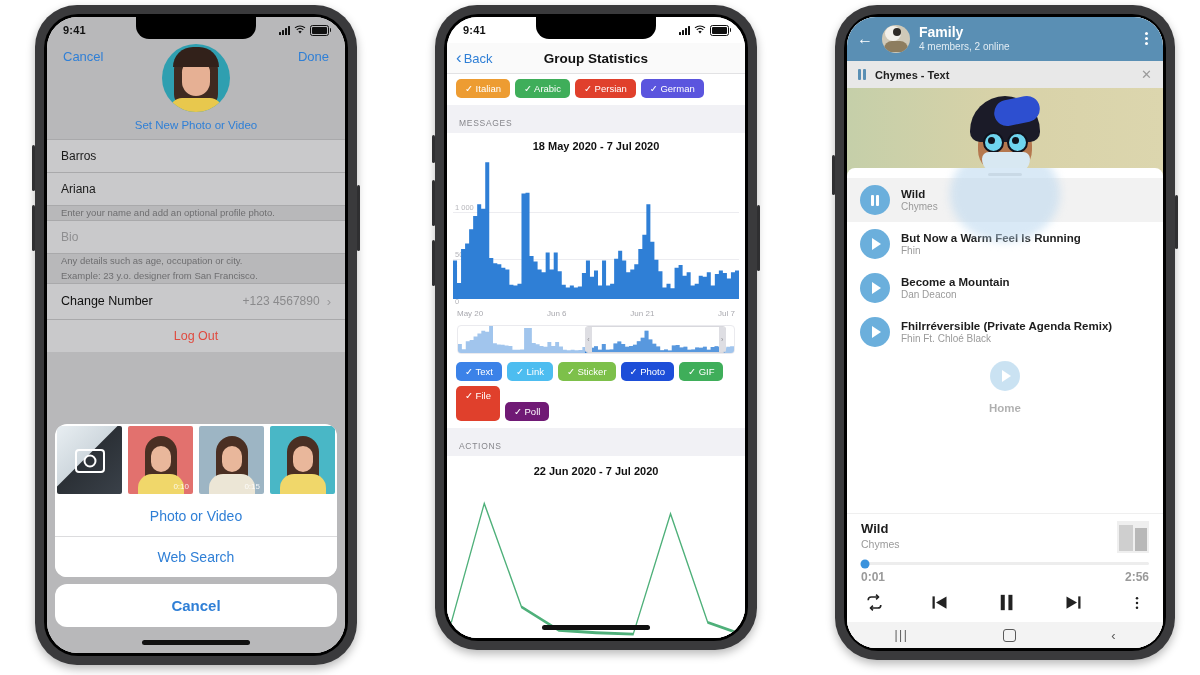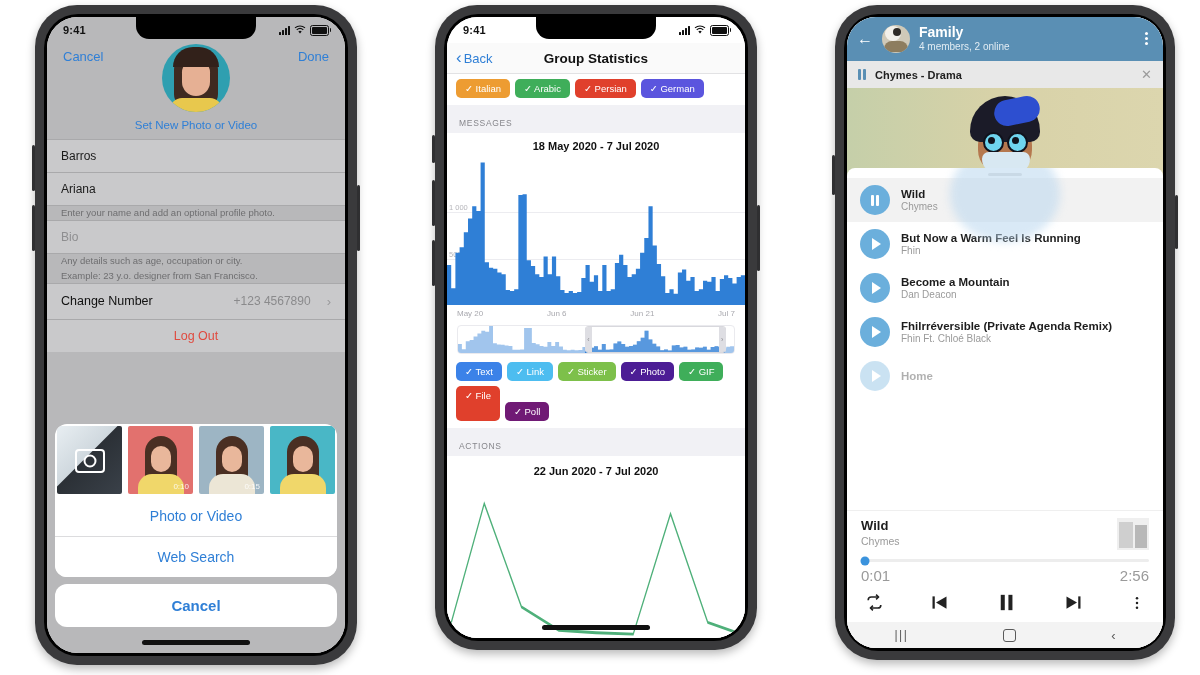--- a/index.html
+++ b/index.html
@@ -80,21 +80,21 @@
   .p1-row{
     background:#c9c9cb;padding:9px 14px;font-size:12px;color:#1b1b1b;
     border-top:.5px solid #a9a9ab;
   }
   .p1-hint{background:#b8b8ba;padding:0 14px;font-size:9.5px;color:#6e6e70;line-height:1.5;border-top:.5px solid #a9a9ab;}
   .p1-row.placeholder{color:#8e8e90;}
   .p1-changerow{
     background:#c9c9cb;padding:10px 14px;display:flex;align-items:center;justify-content:space-between;
     border-top:.5px solid #a9a9ab;font-size:12.5px;color:#111;
   }
-  .p1-changerow .val{color:#8a8a8c;font-size:12px;display:flex;align-items:center;gap:16px;}
+  .p1-changerow .val{color:#8a8a8c;font-size:12px;display:flex;align-items:center;gap:7px;}
   .chev{color:#9a9a9c;font-size:13px;}
   .p1-logout{background:#c9c9cb;padding:9px 14px;color:#e04a3f;font-size:12.5px;text-align:center;border-top:.5px solid #a9a9ab;}
 
   
   .sheet{
     position:absolute;left:8px;right:8px;bottom:26px;z-index:30;
   }
   .sheet-card{background:#fff;border-radius:12px;overflow:hidden;}
   .thumbs{display:flex;gap:6px;padding:2px;}
   .thumb{flex:1;height:68px;border-radius:2px;position:relative;overflow:hidden;}
@@ -127,21 +127,21 @@
   .p2-back{display:flex;align-items:center;gap:2px;color:#2f7fd6;font-size:13px;padding-left:9px;}
   .p2-back .bk{font-size:17px;line-height:1;margin-top:-2px;}
   .p2-title{position:absolute;left:0;right:0;text-align:center;font-size:13.5px;font-weight:bold;color:#111;pointer-events:none;}
   .tagwrap{padding:5px 9px 7px;display:flex;flex-wrap:wrap;gap:5px;background:#fff;}
   .tag{
     color:#fff;font-size:9.5px;border-radius:5px;padding:4px 9px;white-space:nowrap;
   }
   .sec-head{background:#f1f1f5;padding:13px 12px 5px;font-size:8.5px;letter-spacing:.7px;color:#86868b;}
   .p2-chart-block{background:#fff;padding:7px 0 0;}
   .chart-title{text-align:center;font-size:11px;font-weight:bold;color:#111;margin-bottom:4px;}
-  .chartbox{position:relative;height:150px;margin:0 0;}
+  .chartbox{position:relative;height:150px;margin:0 6px;}
   .gridline{position:absolute;left:0;right:0;height:1px;background:#ececf0;}
   .ylab{position:absolute;left:2px;font-size:7.5px;color:#b6b6bb;transform:translateY(-100%);}
   .bars-svg{position:absolute;inset:0;}
   .xaxis{display:flex;justify-content:space-between;margin:3px 10px 0;font-size:8px;color:#a9a9af;}
   .scrub{
     margin:7px 10px 0;height:27px;border:1px solid #eaeaee;border-radius:4px;position:relative;overflow:hidden;background:#fff;
   }
   .scrub-win{position:absolute;top:0;bottom:0;left:46%;right:3%;border:1px solid #d8d8dd;background:rgba(255,255,255,.2);border-radius:3px;}
   .scrub-win .handle{position:absolute;top:0;bottom:0;width:7px;background:#dedee3;display:flex;align-items:center;justify-content:center;color:#8e8e93;font-size:7px;}
   .scrub-win .handle.l{left:-1px;border-radius:3px 0 0 3px;}
@@ -196,21 +196,21 @@
   .player{background:#fff;padding:7px 14px 3px;border-top:.5px solid #efefef;}
   .pl-head{display:flex;align-items:flex-start;justify-content:space-between;}
   .pl-h-name{font-size:13px;font-weight:bold;color:#1d1d1d;}
   .pl-h-art{font-size:10.5px;color:#9a9a9a;margin-top:2px;}
   .albumart{width:32px;height:32px;background:#efefef;position:relative;overflow:hidden;flex:none;}
   .albumart .p1{position:absolute;left:2px;top:4px;width:14px;height:26px;background:#cfcfcf;}
   .albumart .p2{position:absolute;right:2px;top:7px;width:12px;height:23px;background:#b8b8b8;}
   .progress{margin-top:9px;height:3px;background:#ededed;border-radius:2px;position:relative;}
   .progress .fill{position:absolute;left:0;top:0;bottom:0;width:1.5%;background:#3b93dd;border-radius:2px;}
   .progress .knob{position:absolute;left:1.5%;top:50%;transform:translate(-50%,-50%);width:9px;height:9px;border-radius:50%;background:#3b93dd;}
-  .times{display:flex;justify-content:space-between;font-size:15px;color:#9a9a9a;margin-top:5px;}
+  .times{display:flex;justify-content:space-between;font-size:12px;color:#9a9a9a;margin-top:5px;font-weight:bold;}
   .controls{display:flex;align-items:center;justify-content:space-between;padding:7px 4px 5px;}
   .ctl{color:#222;display:flex;align-items:center;justify-content:center;}
   .ctl svg{display:block;}
   .navbar{height:26px;background:#f3f3f3;display:flex;align-items:center;justify-content:space-around;color:#5a5a5a;font-size:13px;}
   .nb-sq{width:11px;height:11px;border:1.6px solid #5a5a5a;border-radius:3px;}
   .nb-lines{letter-spacing:1.5px;font-size:12px;}
 </style>
 </head>
 <body>
 
@@ -392,21 +392,21 @@
               <div class="scrub-win">
                 <div class="handle l">‹</div>
                 <div class="handle r">›</div>
               </div>
             </div>
 
             <div class="tagwrap" style="padding-top:8px;">
               <div class="tag" style="background: rgb(59, 130, 232);">✓ <span>Text</span></div>
               <div class="tag" style="background: rgb(77, 189, 240);">✓ <span>Link</span></div>
               <div class="tag" style="background: rgb(125, 192, 74);">✓ <span>Sticker</span></div>
-              <div class="tag" style="background: #4c1d95;">✓ <span>Photo</span></div>
+              <div class="tag" style="background: #1d4ed8;">✓ <span>Photo</span></div>
               <div class="tag" style="background: rgb(63, 174, 90);">✓ <span>GIF</span></div>
               <div class="tag" style="background: rgb(224, 64, 44);">✓ <span>File</span></div>
               <div class="tag" style="background: #701a75; margin-top: 16px;">✓ <span>Poll</span></div>
             </div>
           </div>
 
           <div class="sec-head">ACTIONS</div>
           <div class="p2-actions-title">22 Jun 2020 - 7 Jul 2020</div>
           <div class="p2-actions-chart">
             <svg id="actChart" viewBox="0 0 300 60" preserveAspectRatio="none" style="position:absolute;left:0;right:0;bottom:0;width:100%;height:100%;">
@@ -444,21 +444,21 @@
                 <span></span>
                 <span></span>
               </div>
           </div>
 
           <div class="nowbar">
             <div class="pp">
                 <i></i>
                 <i></i>
               </div>
-            <div class="t">Chymes - Drama</div>
+            <div class="t">Chymes - Text</div>
             <div class="x">✕</div>
           </div>
 
           <div class="sticker-area">
             <div class="sticker">
               <div class="sk-face"></div>
               <div class="sk-hair"></div>
               <div class="sk-band"></div>
               <div class="sk-eyeL"></div>
                 <div class="sk-eyeR"></div>
@@ -509,21 +509,21 @@
               <div class="pl-pb">
                   <span class="tri"></span>
                 </div>
               <div class="pl-txt">
                 <div class="pl-name">Fhilrréversible (Private Agenda Remix)</div>
                 <div class="pl-art">Fhin Ft. Chloé Black</div>
               </div>
             </div>
 
 
-            <div class="pl-item" style="opacity:.35;">
+            <div class="pl-item" style="opacity:.35;flex-direction:column;">
               <div class="pl-pb">
                   <span class="tri"></span>
                 </div>
               <div class="pl-txt">
                 <div class="pl-name">Home</div>
               </div>
             </div>
           </div>
 
           <div class="player">

